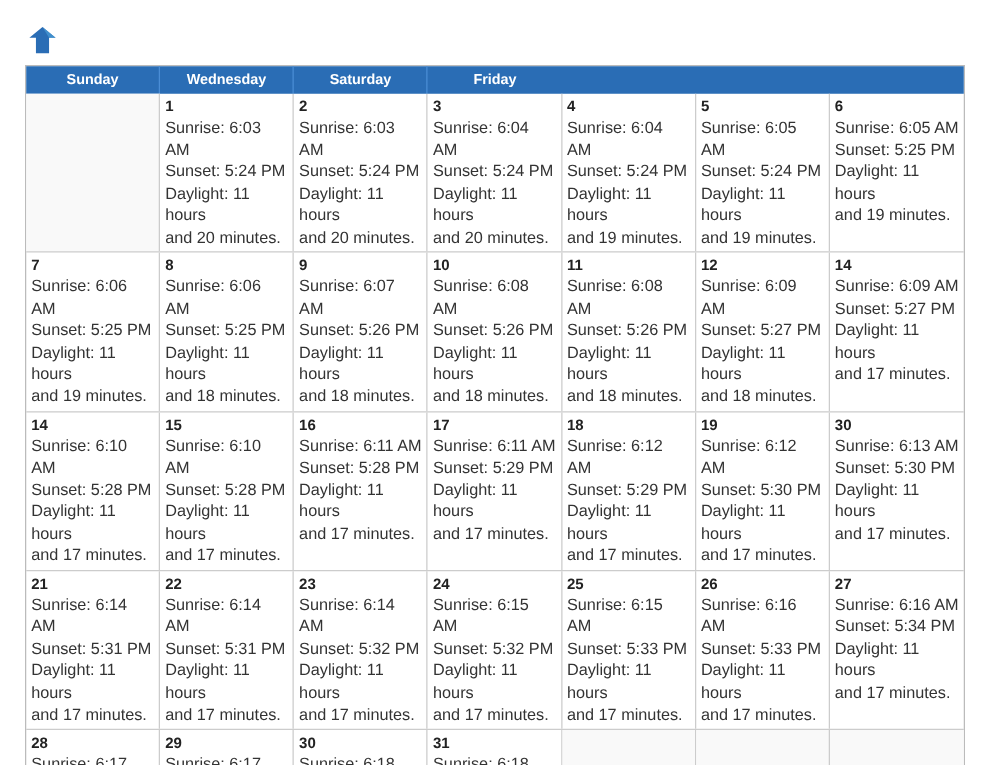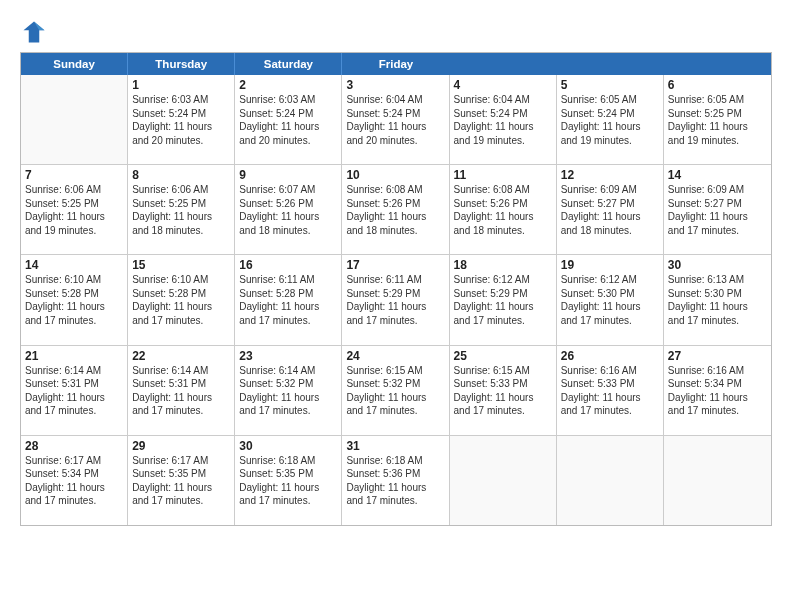--- a/index.html
+++ b/index.html
@@ -94,21 +94,21 @@
     }
     .cal-cell:last-child { border-right: none; }
     .cal-cell.empty { background: #f9f9f9; }
     .day-number {
       font-size: 12px;
       font-weight: bold;
       color: #222;
       margin-bottom: 1px;
     }
     .cell-info {
-      font-size: 10px;
+      font-size: 13px;
       line-height: 1.35;
       color: #333;
     }
   </style>
 </head>
 <body>
 
 <div class="page">
   <div class="header">
     <div class="logo">
@@ -123,21 +123,21 @@
     </div>
     <div class="title-block">
       <div class="main-title"></div>
       <div class="subtitle"></div>
     </div>
   </div>
 
   <div class="calendar">
     <div class="cal-header">
     <div class="cal-header-cell">Sunday</div>
-        <div class="cal-header-cell">Thursday</div>
+        <div class="cal-header-cell">Wednesday</div>
         <div class="cal-header-cell">Saturday</div>
         <div class="cal-header-cell">Friday</div>
       </div>
     <div class="cal-body">
     <div class="cal-row">
           <div class="cal-cell empty"></div>
           <div class="cal-cell">
             <div class="day-number">1</div>
             <div class="cell-info">Sunrise: 6:03 AM<br>Sunset: 5:24 PM<br>Daylight: 11 hours<br>and 20 minutes.</div>
           </div>

